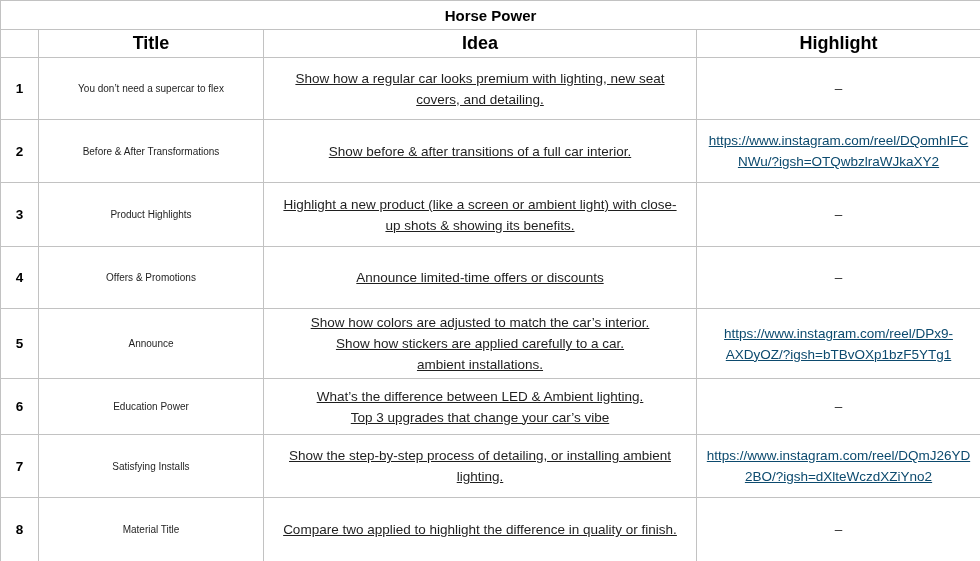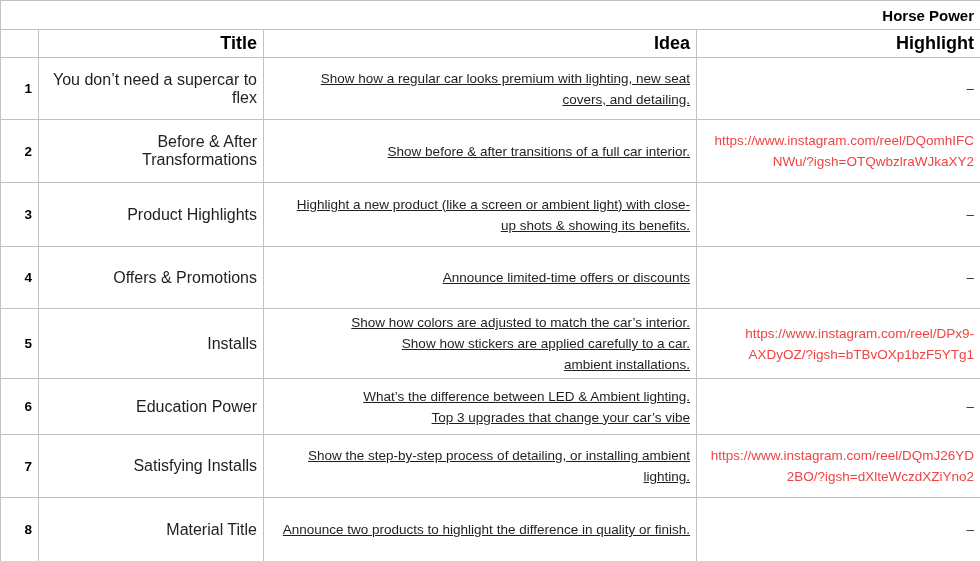--- a/index.html
+++ b/index.html
@@ -11,21 +11,21 @@
     overflow: hidden;
   }
   table.hp-table {
     width: 980px;
     height: 561px;
     border-collapse: collapse;
     table-layout: fixed;
   }
   table.hp-table td, table.hp-table th {
     border: 1px solid #c2c2c2;
-    text-align: right;
+    text-align: center;
     vertical-align: middle;
     padding: 2px 6px;
     overflow: hidden;
     box-sizing: border-box;
     margin-left: 40px;
   }
   .title-cell {
     font-weight: bold;
     font-size: 15px;
     color: #000000;
@@ -35,29 +35,30 @@
     font-size: 18px;
     color: #000000;
   }
   .num-cell {
     font-weight: bold;
     font-size: 13.5px;
     color: #000000;
     padding: 2px 2px;
   }
   .row-title {
-    font-size: 16px;
+    font-size: 10px;
   }
   .idea-cell, .ref-cell {
     font-size: 13.5px;
     line-height: 21px;
   }
   .pre-line { white-space: pre-line; text-decoration: underline; }
   .ref-link {
-    color: #ef4444;
+    color: #0c4a6e;
+    text-decoration: underline;
     white-space: pre-line;
     cursor: pointer;
   }
   .ref-dash { color: #1f1f1f; }
 </style>
 </head>
 <body>
 
 <table class="hp-table">
   <colgroup>
@@ -105,21 +106,21 @@
 
   <tr style="height:62px">
     <td class="num-cell">4</td>
     <td class="row-title">Offers &amp; Promotions</td>
     <td class="idea-cell pre-line">Announce limited-time offers or discounts</td>
     <td class="ref-cell"><span class="ref-dash">–</span></td>
   </tr>
 
   <tr style="height:70px">
     <td class="num-cell">5</td>
-    <td class="row-title">Installs</td>
+    <td class="row-title">Announce</td>
     <td class="idea-cell pre-line">Show how colors are adjusted to match the car’s interior.
 Show how stickers are applied carefully to a car.
 ambient installations.</td>
     <td class="ref-cell"><a class="ref-link">https://www.instagram.com/reel/DPx9-
 AXDyOZ/?igsh=bTBvOXp1bzF5YTg1</a></td>
   </tr>
 
   <tr style="height:56px">
     <td class="num-cell">6</td>
     <td class="row-title">Education Power</td>
@@ -133,17 +134,17 @@
     <td class="row-title">Satisfying Installs</td>
     <td class="idea-cell pre-line">Show the step-by-step process of detailing, or installing ambient
 lighting.</td>
     <td class="ref-cell"><a class="ref-link">https://www.instagram.com/reel/DQmJ26YD
 2BO/?igsh=dXlteWczdXZiYno2</a></td>
   </tr>
 
   <tr style="height:64px">
     <td class="num-cell">8</td>
     <td class="row-title">Material Title</td>
-    <td class="idea-cell pre-line">Announce two products to highlight the difference in quality or finish.</td>
+    <td class="idea-cell pre-line">Compare two applied to highlight the difference in quality or finish.</td>
     <td class="ref-cell"><span class="ref-dash">–</span></td>
   </tr>
 </tbody>
   </table>
 
 </body></html>

